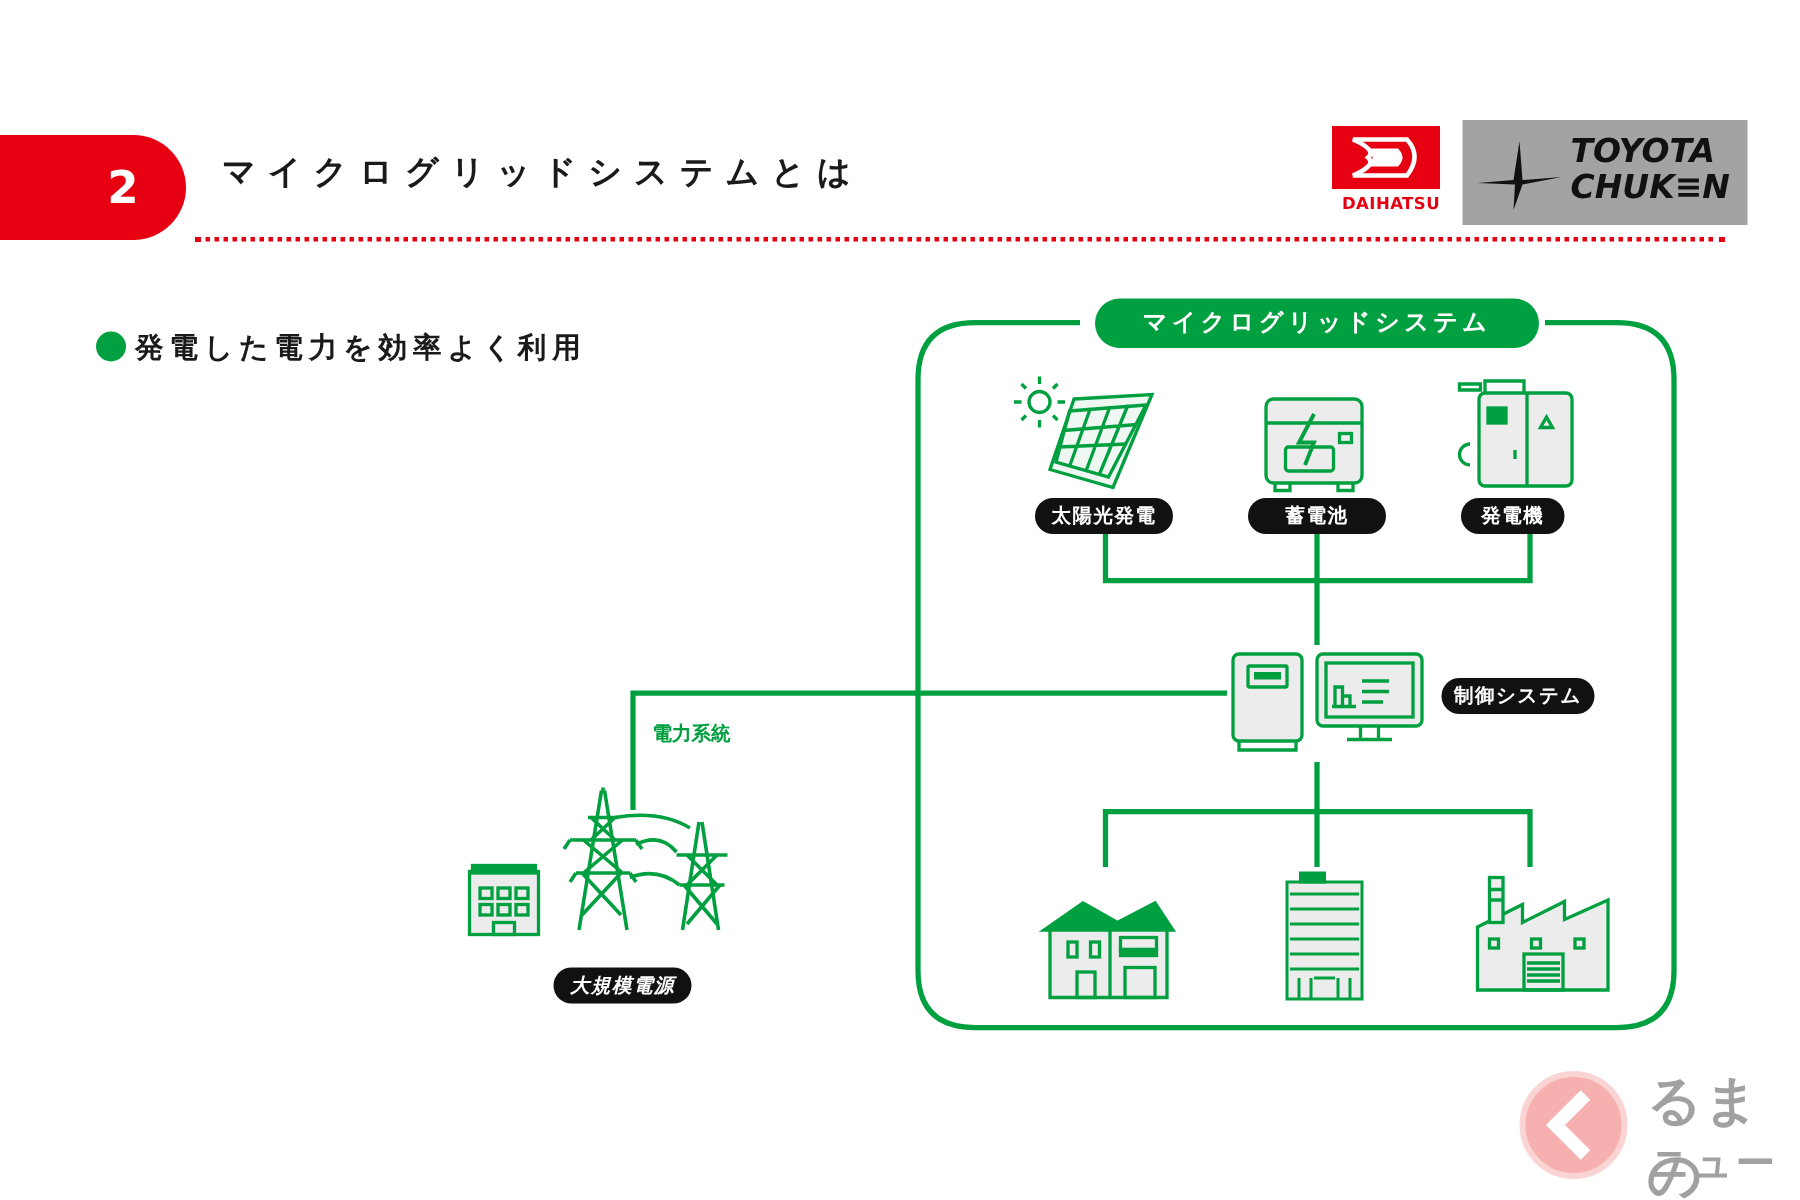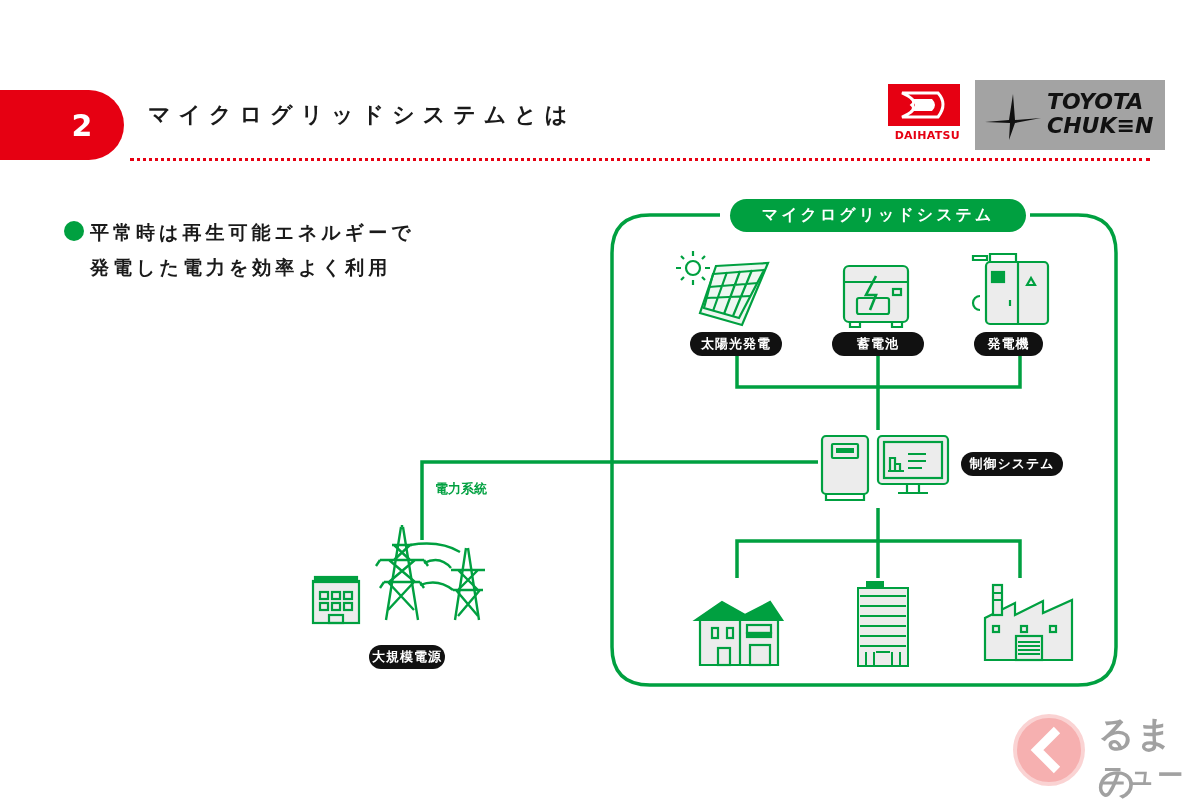--- a/index.html
+++ b/index.html
@@ -73,21 +73,20 @@
   </svg>
   <div class="word">
     <div>TOYOTA</div>
     <div>CHUK≡N</div>
   </div>
 </div>
 
 <div class="bullets">
   <div class="bullet">
     <span class="dot"></span>
-    <span class="line">平常時は再生可能エネルギーで</span>
     <span class="line">発電した電力を効率よく利用</span>
   </div>
 </div>
 
 <svg class="diagram" width="1200" height="800" viewBox="0 0 1200 800">
   <g fill="none" stroke="#00a040" stroke-width="3.5">
 
     <path d="M720 215 L650 215 Q612 215 612 253 L612 647 Q612 685 650 685 L1078 685 Q1116 685 1116 647 L1116 253 Q1116 215 1078 215 L1030 215"></path>
 
     <path d="M737 355 L737 387 L1020 387 L1020 355 M878 355 L878 430"></path>
@@ -186,21 +185,21 @@
 </svg>
 
 <div class="pill-title">マイクログリッドシステム</div>
 
 <div class="label-pill" style="left:690px;top:332px;width:92px;">太陽光発電</div>
 <div class="label-pill" style="left:832px;top:332px;width:92px;">蓄電池</div>
 <div class="label-pill" style="left:974px;top:332px;width:69px;">発電機</div>
 
 <div class="label-pill" style="left:961px;top:452px;width:102px;">制御システム</div>
 <div class="green-label" style="left:435px;top:480px;">電力系統</div>
-<div class="label-pill" style="left:369px;top:645px;width:76px;">大規模電源</div>
+<div class="label-pill" style="left:369px;top:645px;width:92px;font-style:italic;">大規模電源</div>
 
 <div class="watermark">
   <div class="circle">
     <svg width="64" height="64" viewBox="0 0 64 64" style="position:absolute;left:0;top:0">
       <path d="M40 12 L20 32 L40 52" fill="none" stroke="#fff" stroke-width="9"></path>
     </svg>
   </div>
   <div class="t1">るまの</div>
   <div class="t2">ニュース</div>
 </div>

